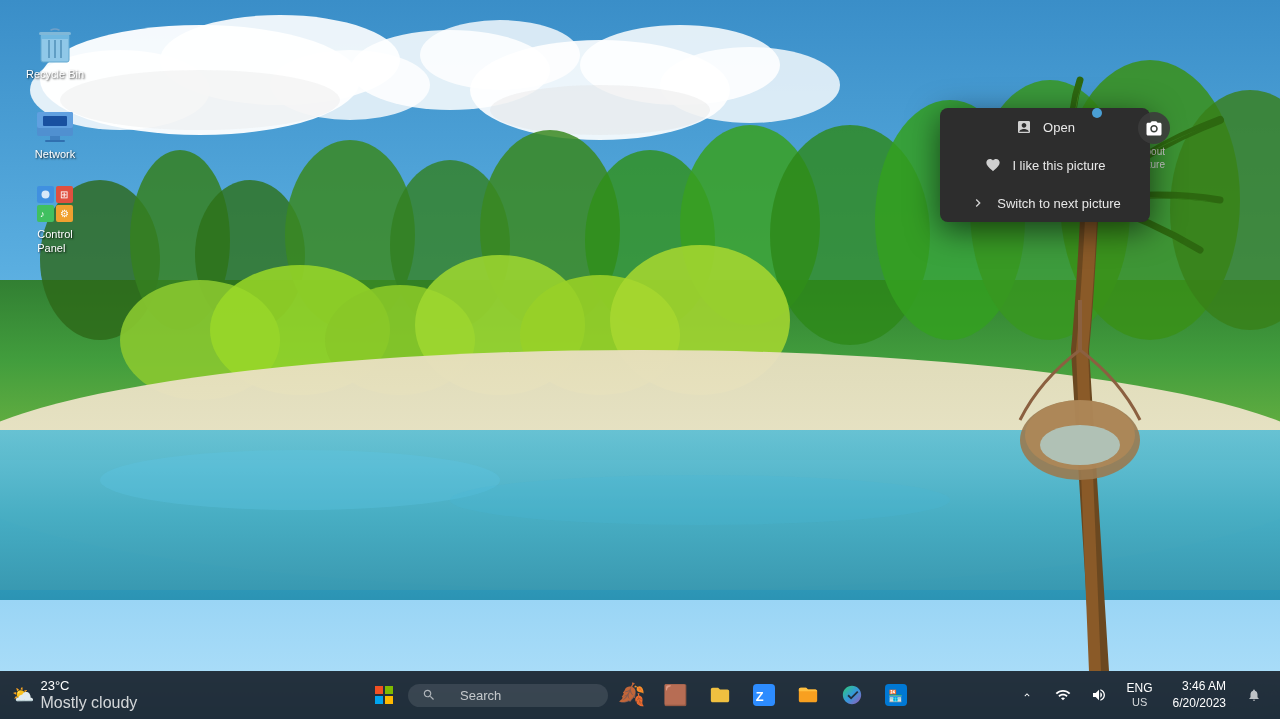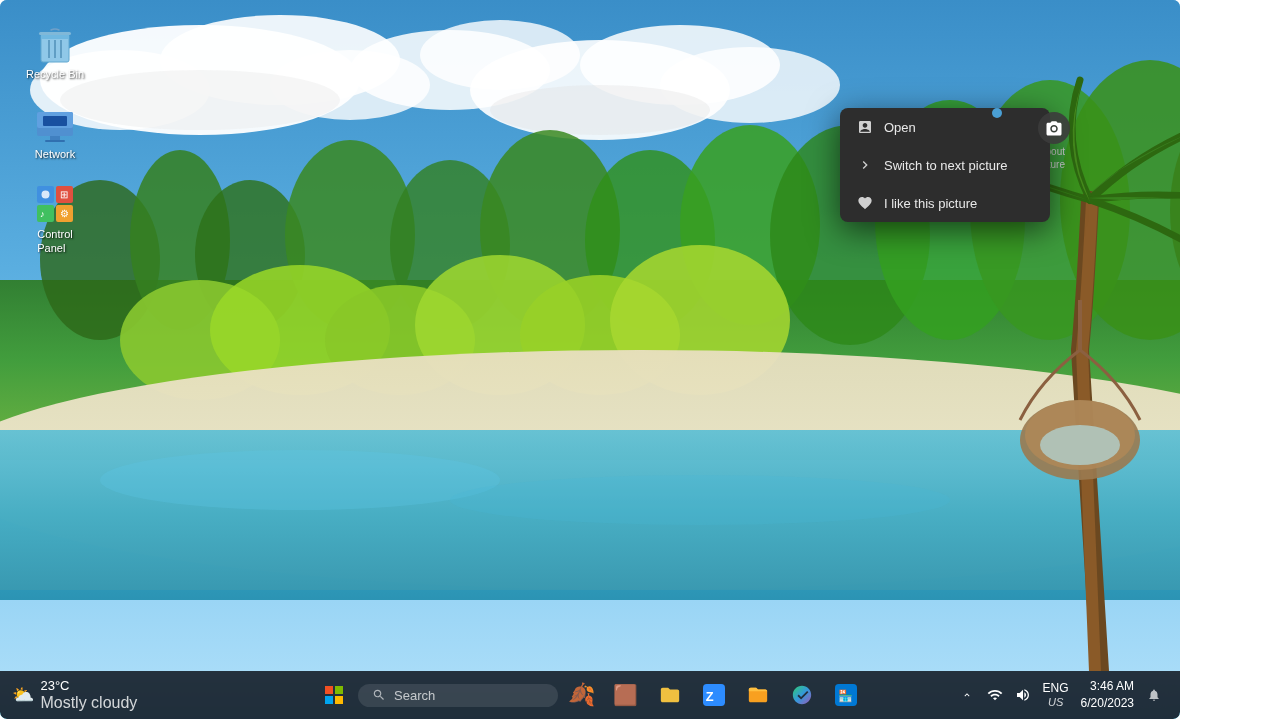--- a/index.html
+++ b/index.html
@@ -8,21 +8,21 @@
       width: 1280px;
       height: 719px;
       overflow: hidden;
       font-family: 'Segoe UI', Arial, sans-serif;
       position: relative;
       user-select: none;
     }
 
     
     #desktop {
-      width: 1180px;
+      width: 1280px;
       height: 719px;
       position: relative;
       background: linear-gradient(
         180deg,
         #4a9fd4 0%,
         #6bb8e8 15%,
         #87ceeb 25%,
         #b0dff5 30%,
         #5fa832 45%,
         #4a8a20 55%,
@@ -30,21 +30,20 @@
         #e8f5c0 65%,
         #f0f8d0 68%,
         #f5efe0 72%,
         #f2ead8 78%,
         #e8f4e0 82%,
         #b8e8f0 90%,
         #7ad0e8 95%,
         #5bc0d8 100%
       );
       overflow: hidden;
-      border-radius: 7px;
     }
 
     
     .desktop-icons {
       position: absolute;
       top: 20px;
       left: 20px;
       display: flex;
       flex-direction: column;
       gap: 15px;
@@ -122,20 +121,21 @@
     }
 
     .context-menu-item {
       display: flex;
       align-items: center;
       padding: 10px 16px;
       color: #e8e8e8;
       font-size: 13px;
       cursor: pointer;
       gap: 10px;
+      justify-content: center;
     }
 
     .context-menu-item .item-icon {
       width: 18px;
       height: 18px;
       display: flex;
       align-items: center;
       justify-content: center;
       flex-shrink: 0;
     }
@@ -196,20 +196,21 @@
       align-items: center;
       gap: 4px;
       position: absolute;
       left: 50%;
       transform: translateX(-50%);
     }
 
     .taskbar-right {
       display: flex;
       align-items: center;
+      gap: 8px;
       margin-left: auto;
     }
 
     .weather-widget {
       display: flex;
       align-items: center;
       gap: 6px;
       color: white;
       font-size: 12px;
     }
@@ -243,21 +244,21 @@
       border-radius: 4px;
       cursor: pointer;
     }
 
     .search-bar {
       display: flex;
       align-items: center;
       background: rgba(255,255,255,0.1);
       border-radius: 20px;
       padding: 4px 14px;
-      gap: 8px;
+      gap: 24px;
       width: 200px;
       cursor: pointer;
     }
 
     .search-text {
       color: rgba(255,255,255,0.7);
       font-size: 13px;
     }
 
     .taskbar-icon {
@@ -510,33 +511,33 @@
         <svg width="16" height="16" viewBox="0 0 24 24" fill="#d0d0d0">
           <path d="M19 3H5c-1.1 0-2 .9-2 2v14c0 1.1.9 2 2 2h14c1.1 0 2-.9 2-2V5c0-1.1-.9-2-2-2zm-7 3c1.93 0 3.5 1.57 3.5 3.5S13.93 13 12 13s-3.5-1.57-3.5-3.5S10.07 6 12 6zm7 13H5v-.23c0-.62.28-1.2.76-1.58C7.47 15.82 9.64 15 12 15s4.53.82 6.24 2.19c.48.38.76.97.76 1.58V19z"></path>
         </svg>
       </div>
       <span>Open</span>
     </div>
 
     <div class="context-menu-item">
       <div class="item-icon">
         <svg width="16" height="16" viewBox="0 0 24 24" fill="#d0d0d0">
-          <path d="M10 6L8.59 7.41 13.17 12l-4.58 4.59L10 18l6-6z"></path>
-        </svg>
-      </div>
-      <span>Switch to next picture</span>
+          <path d="M12 21.35l-1.45-1.32C5.4 15.36 2 12.28 2 8.5 2 5.42 4.42 3 7.5 3c1.74 0 3.41.81 4.5 2.09C13.09 3.81 14.76 3 16.5 3 19.58 3 22 5.42 22 8.5c0 3.78-3.4 6.86-8.55 11.54L12 21.35z"></path>
+        </svg>
+      </div>
+      <span>I like this picture</span>
     </div>
 
     <div class="context-menu-item">
       <div class="item-icon">
         <svg width="16" height="16" viewBox="0 0 24 24" fill="#d0d0d0">
-          <path d="M12 21.35l-1.45-1.32C5.4 15.36 2 12.28 2 8.5 2 5.42 4.42 3 7.5 3c1.74 0 3.41.81 4.5 2.09C13.09 3.81 14.76 3 16.5 3 19.58 3 22 5.42 22 8.5c0 3.78-3.4 6.86-8.55 11.54L12 21.35z"></path>
-        </svg>
-      </div>
-      <span>I like this picture</span>
+          <path d="M10 6L8.59 7.41 13.17 12l-4.58 4.59L10 18l6-6z"></path>
+        </svg>
+      </div>
+      <span>Switch to next picture</span>
     </div>
 
 
   </div>
 
   <div class="taskbar">
 
     <div class="taskbar-left">
       <div class="weather-widget">
         <span class="weather-icon">⛅</span>
@@ -630,21 +631,21 @@
       </div>
 
       <div class="tray-icon">
         <svg width="16" height="16" viewBox="0 0 24 24" fill="white">
           <path d="M3 9v6h4l5 5V4L7 9H3zm13.5 3c0-1.77-1.02-3.29-2.5-4.03v8.05c1.48-.73 2.5-2.25 2.5-4.02zM14 3.23v2.06c2.89.86 5 3.54 5 6.71s-2.11 5.85-5 6.71v2.06c4.01-.91 7-4.49 7-8.77s-2.99-7.86-7-8.77z"></path>
         </svg>
       </div>
 
       <div class="language-indicator">
         <span style="font-size:12px;">ENG</span>
-        <span style="font-size:11px;opacity:0.8;font-style:italic;">US</span>
+        <span style="font-size:11px;opacity:0.8;">US</span>
       </div>
 
       <div class="datetime">
         <span>3:46 AM</span>
         <span>6/20/2023</span>
       </div>
 
       <div class="tray-icon">
         <svg width="14" height="14" viewBox="0 0 24 24" fill="white" opacity="0.7">
           <path d="M12 22c1.1 0 2-.9 2-2h-4c0 1.1.9 2 2 2zm6-6v-5c0-3.07-1.64-5.64-4.5-6.32V4c0-.83-.67-1.5-1.5-1.5s-1.5.67-1.5 1.5v.68C7.63 5.36 6 7.92 6 11v5l-2 2v1h16v-1l-2-2z"></path>

